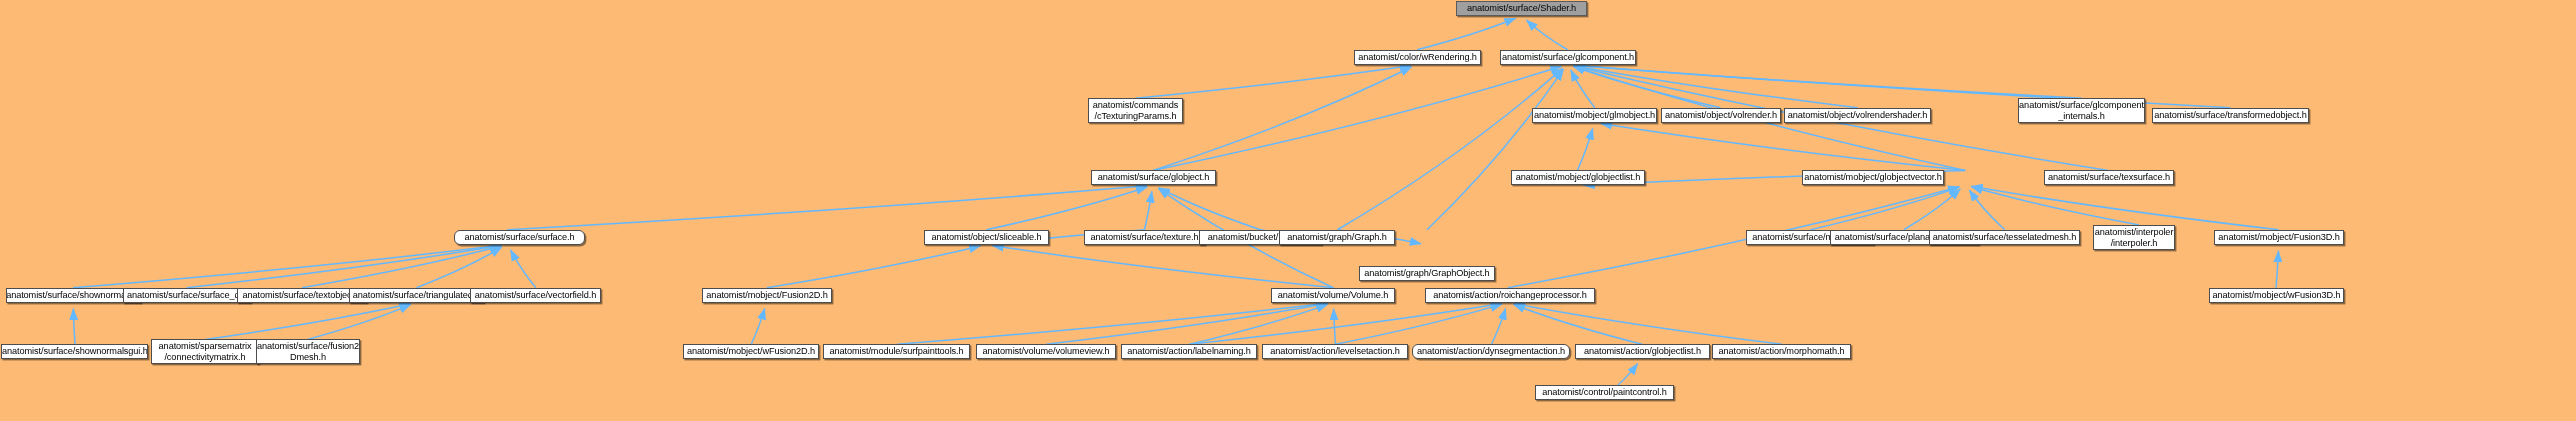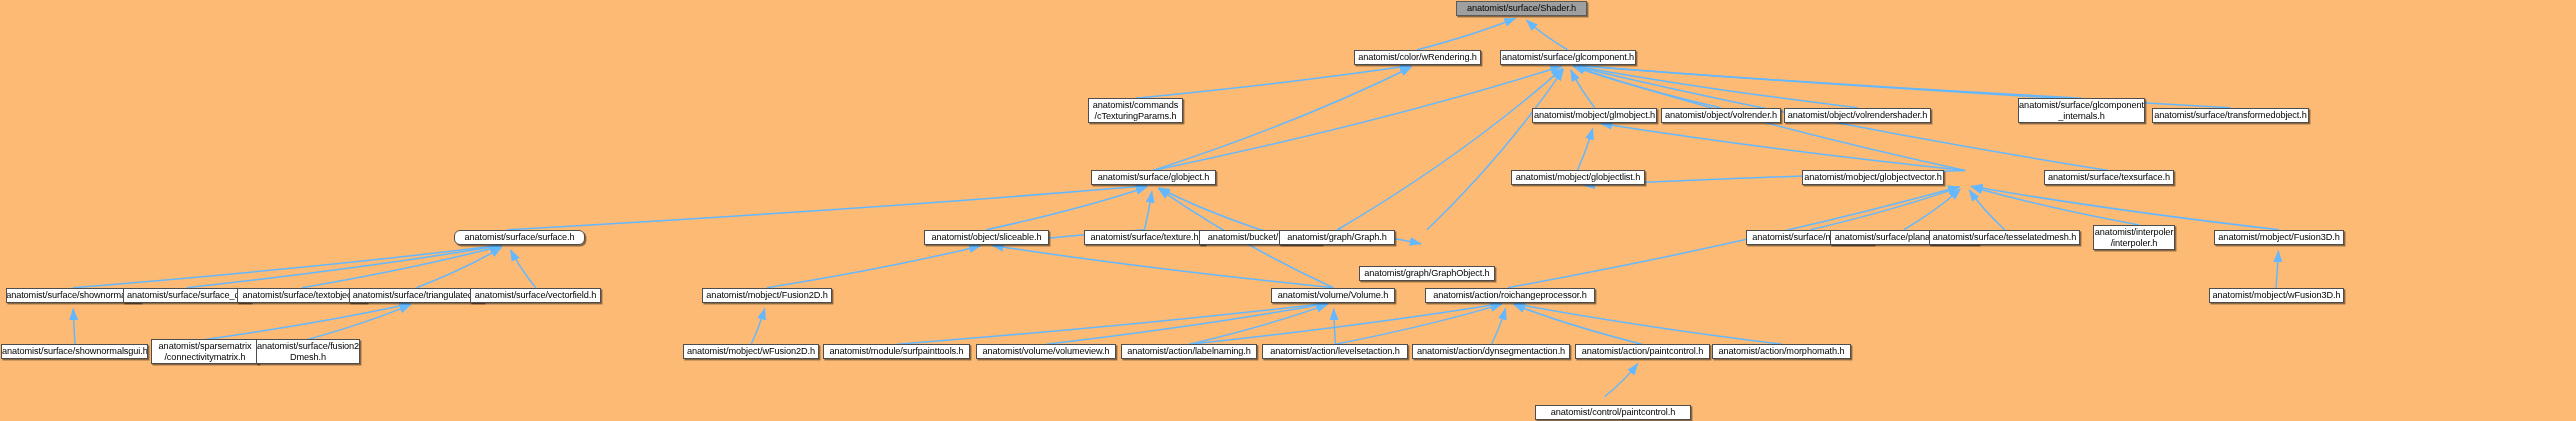--- a/index.html
+++ b/index.html
@@ -159,19 +159,19 @@
       <div class="node" style="left: 1.4px; top: 344px; width: 147px; height: 15px;"><span class="lbl">anatomist/surface/shownormalsgui.h</span></div>
       <div class="node" style="left: 151px; top: 339px; width: 108px; height: 25px;"><span class="lbl">anatomist/sparsematrix
 /connectivitymatrix.h</span></div>
       <div class="node" style="left: 256px; top: 339px; width: 104px; height: 25px;"><span class="lbl">anatomist/surface/fusion2
 Dmesh.h</span></div>
       <div class="node" style="left: 683px; top: 344px; width: 136px; height: 15px;"><span class="lbl">anatomist/mobject/wFusion2D.h</span></div>
       <div class="node" style="left: 823px; top: 344px; width: 147px; height: 15px;"><span class="lbl">anatomist/module/surfpainttools.h</span></div>
       <div class="node" style="left: 976px; top: 344px; width: 140px; height: 15px;"><span class="lbl">anatomist/volume/volumeview.h</span></div>
       <div class="node" style="left: 1121px; top: 344px; width: 136px; height: 15px;"><span class="lbl">anatomist/action/labelnaming.h</span></div>
       <div class="node" style="left: 1262px; top: 344px; width: 146px; height: 15px; text-align: right;"><span class="lbl">anatomist/action/levelsetaction.h</span></div>
-      <div class="node" style="left: 1412px; top: 344px; width: 158px; height: 15px;"><span class="lbl">anatomist/action/dynsegmentaction.h</span></div>
-      <div class="node" style="left: 1575px; top: 344px; width: 135px; height: 15px;"><span class="lbl">anatomist/action/paintcontrol.h</span></div>
+      <div class="node" style="left: 1412px; top: 344px; width: 158px; height: 15px; border-radius: 6px;"><span class="lbl">anatomist/action/dynsegmentaction.h</span></div>
+      <div class="node" style="left: 1575px; top: 344px; width: 135px; height: 15px;"><span class="lbl">anatomist/action/globjectlist.h</span></div>
       <div class="node" style="left: 1712px; top: 344px; width: 139px; height: 15px;"><span class="lbl">anatomist/action/morphomath.h</span></div>
-      <div class="node" style="left: 1535px; top: 405px; width: 156px; height: 15px;"><span class="lbl">anatomist/control/paintcontrol.h</span></div>
+      <div class="node" style="left: 1535px; top: 385px; width: 139px; height: 15px;"><span class="lbl">anatomist/control/paintcontrol.h</span></div>
     </div>
 </div>
 
 
 </body></html>

